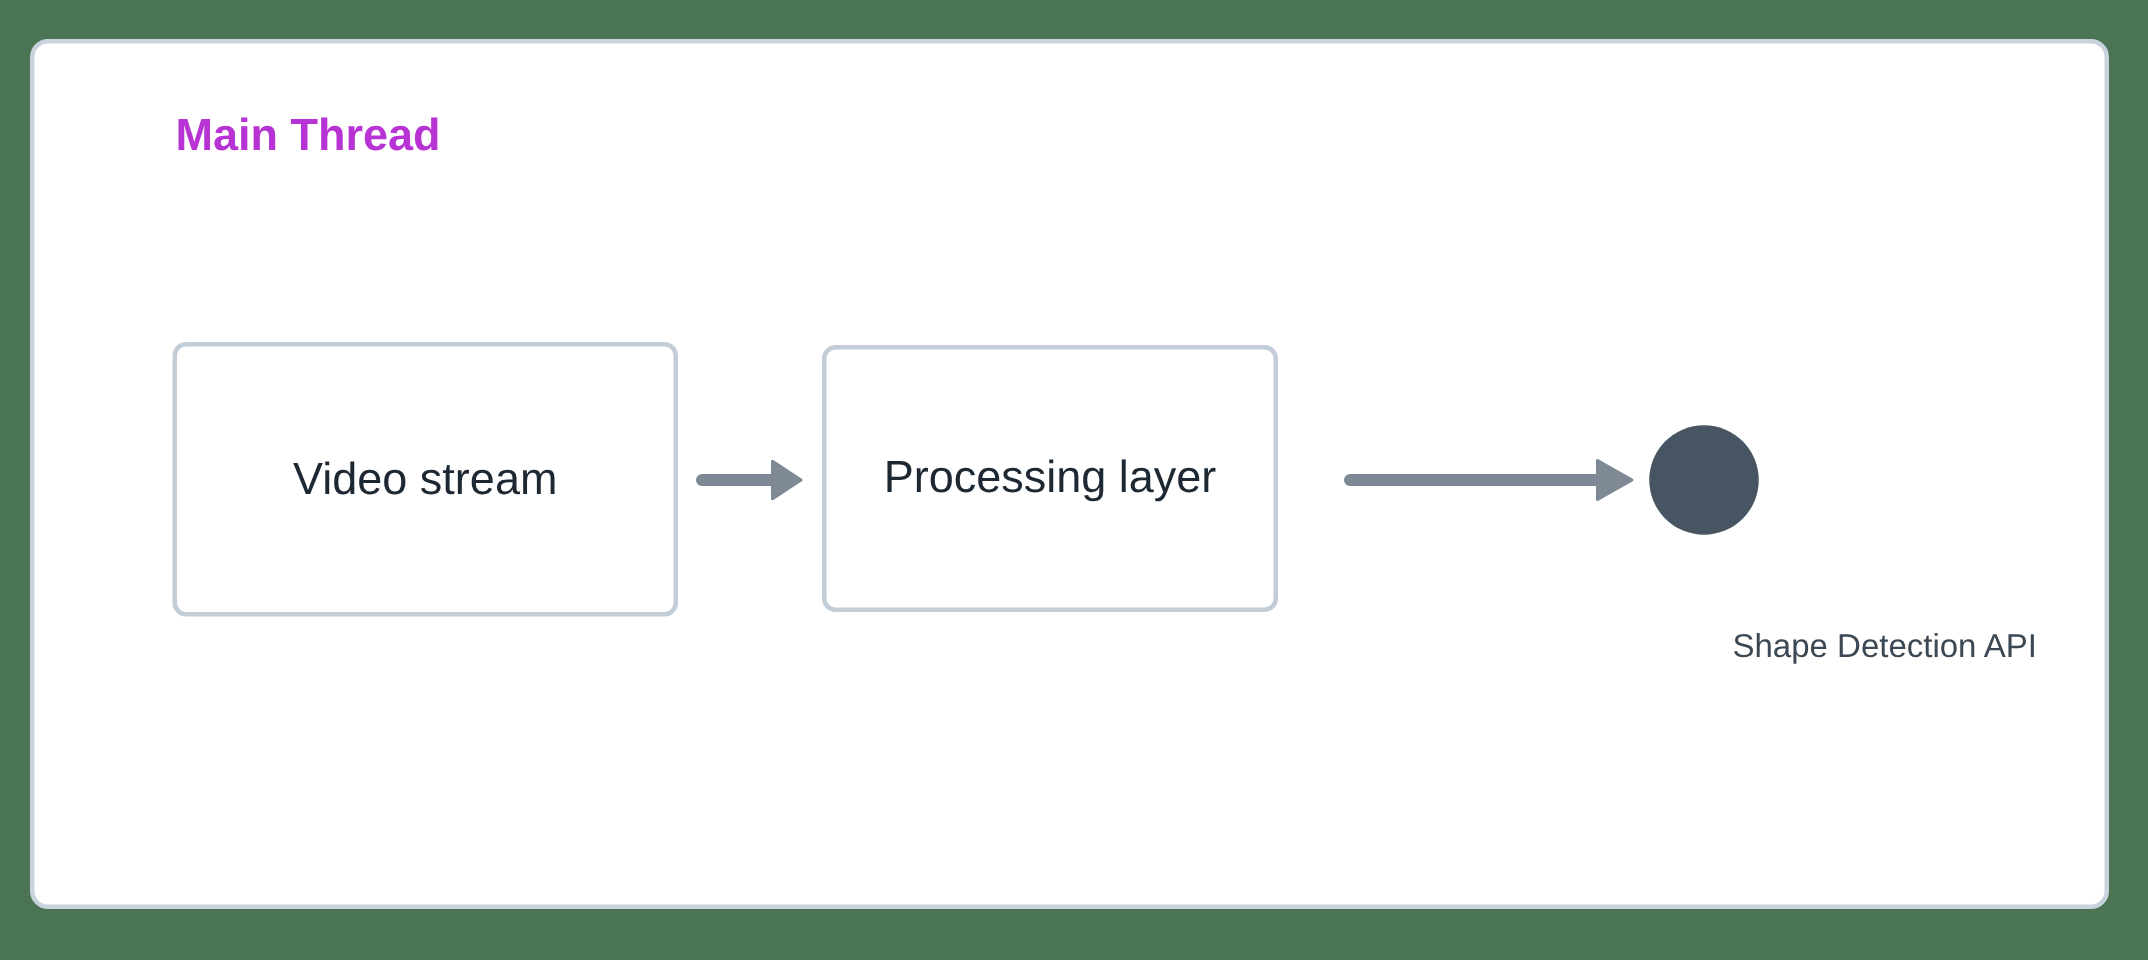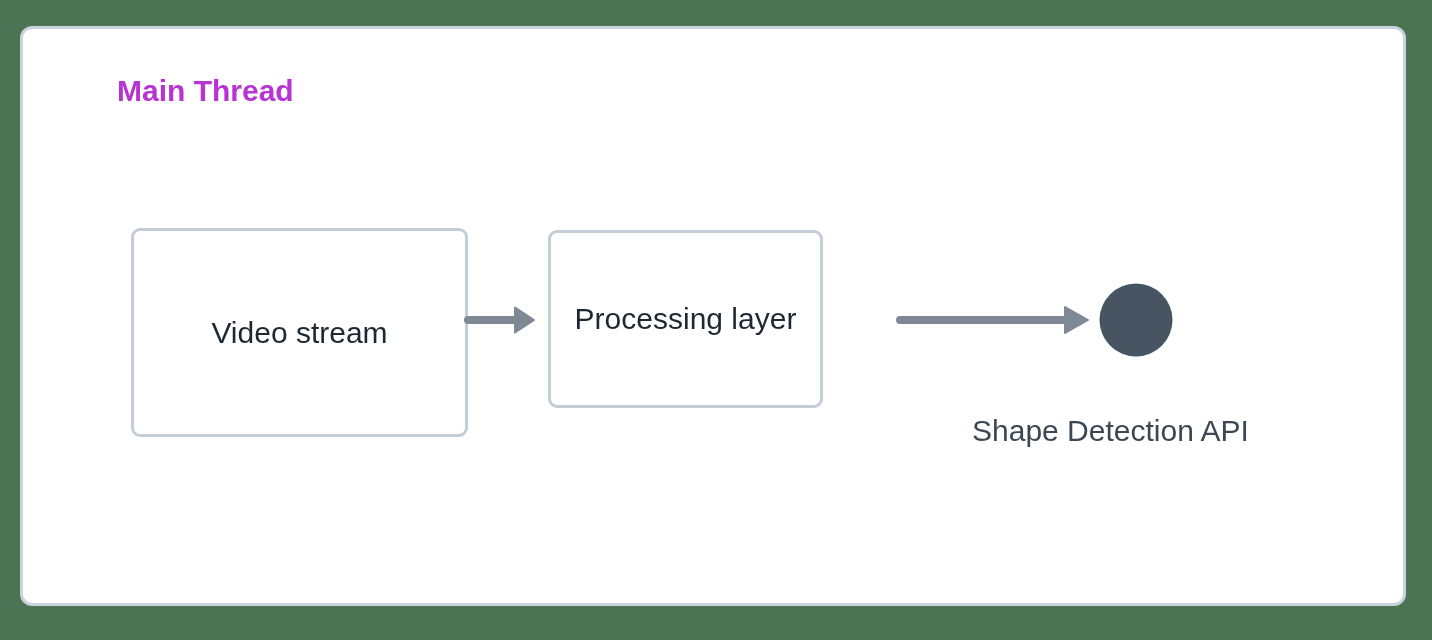--- a/index.html
+++ b/index.html
@@ -46,46 +46,46 @@
     border: 3px solid var(--node-border, #c3cdd7);
     border-radius: 9px;
     display: flex;
     align-items: center;
     justify-content: center;
     font-size: 30px;
     color: var(--node-text, #1d2833);
     white-space: nowrap;
   }
   .node-video {
-    left: 131px;
+    left: 115px;
     top: 228px;
     width: 337px;
-    height: 209px;
+    height: 183px;
   }
   .node-processing {
     left: 548px;
     top: 230px;
-    width: 275px;
+    width: 304px;
     height: 178px;
   }
   .arrows-layer {
     position: absolute;
     left: 0;
     top: 0;
     width: 1432px;
     height: 640px;
     pointer-events: none;
   }
   .endpoint-label {
     position: absolute;
-    left: 972px;
+    left: 1038px;
     top: 412px;
     width: 320px;
-    text-align: left;
-    font-size: 30px;
+    text-align: right;
+    font-size: 22px;
     line-height: 38px;
     color: var(--endpoint-text, #3b4854);
     white-space: nowrap;
   }
 </style>
 </head>
 <body>
 
 <div class="stage">
 

